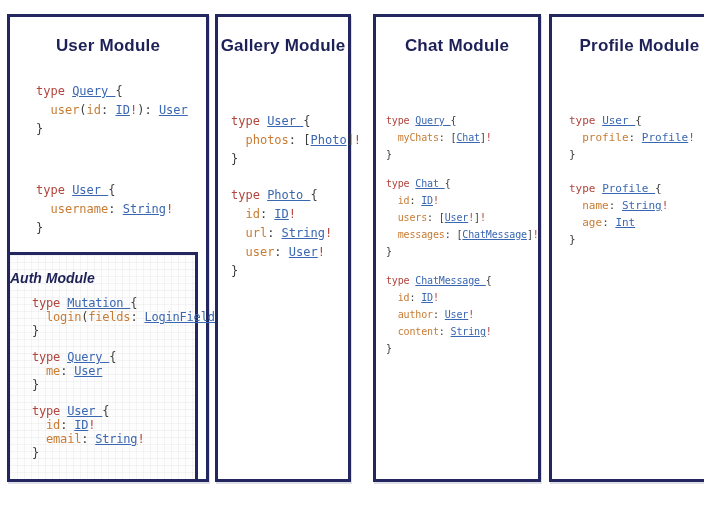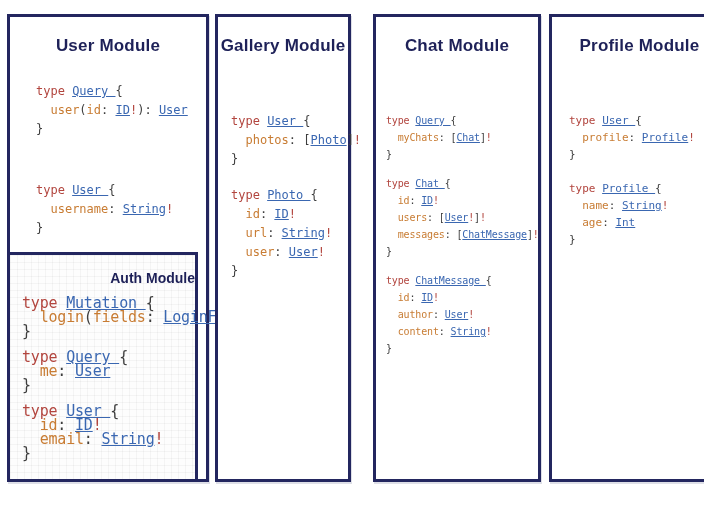--- a/index.html
+++ b/index.html
@@ -63,29 +63,30 @@
     border: 3px solid var(--border, #23265f);
     background-color: #fdfdfd;
     background-image:
       linear-gradient(rgba(0,0,0,0.035) 1px, transparent 1px),
       linear-gradient(90deg, rgba(0,0,0,0.035) 1px, transparent 1px);
     background-size: 7px 7px;
   }
   .auth-title {
     margin: 0;
     padding-top: 15px;
-    text-align: right;
+    text-align: left;
     font-size: 14px;
     font-weight: bold;
     color: var(--title, #1e2158);
+    font-style: italic;
   }
   .auth-box .code {
     margin-top: 10px;
-    padding-left: 12px;
-    font-size: 15px;
+    padding-left: 22px;
+    font-size: 12px;
     line-height: 14px;
     letter-spacing: -0.2px;
   }
   .auth-box .code-block { margin-bottom: 12px; }
 </style>
 </head>
 <body>
 
 <div>
 

